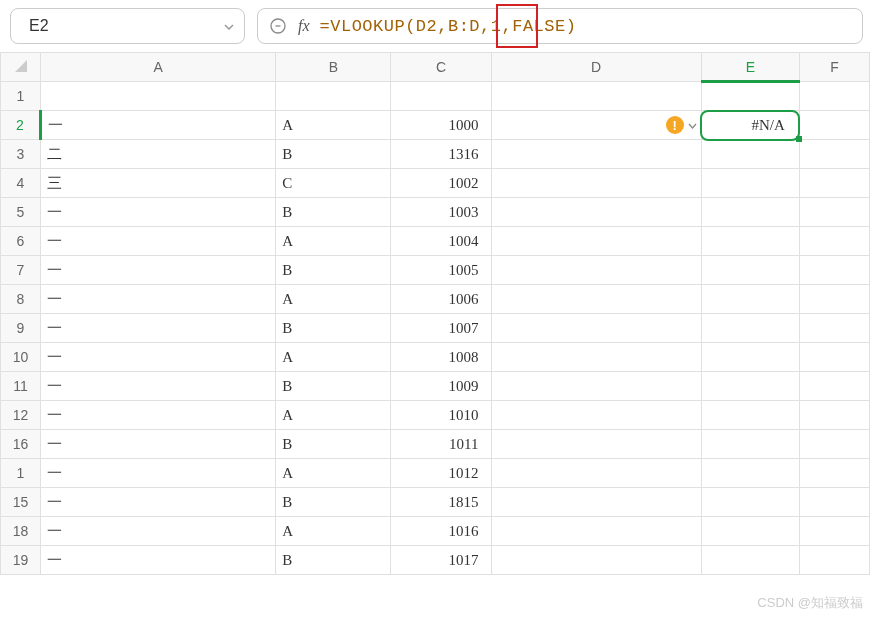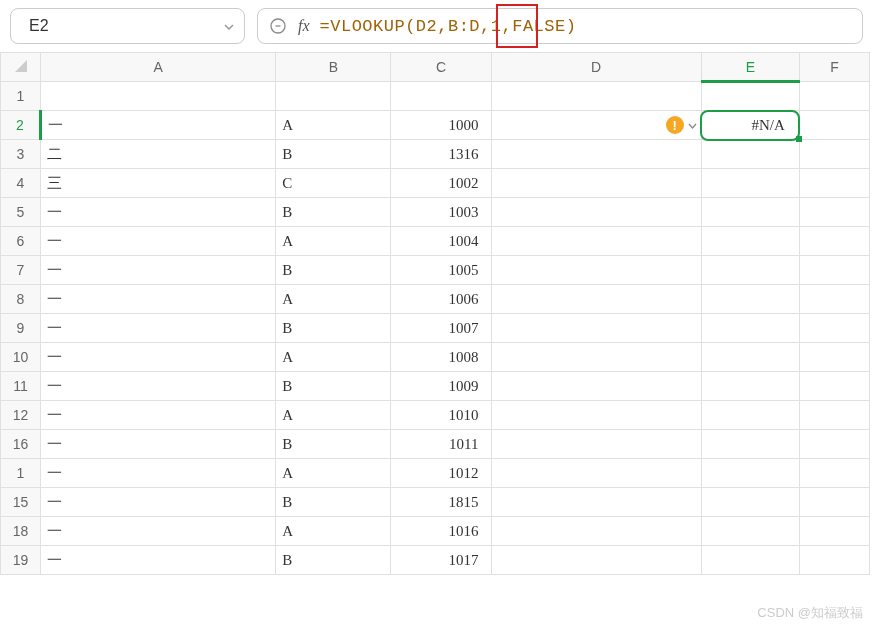--- a/index.html
+++ b/index.html
@@ -166,21 +166,21 @@
       justify-content: center;
       font-family: Arial, sans-serif;
     }
     .error-chevron {
       color: #888;
       font-size: 11px;
     }
     td.cell-d { position: relative; }
     .watermark {
       position: absolute;
-      bottom: 8px;
+      bottom: 18px;
       right: 10px;
       font-size: 13px;
       color: #ccc;
       font-family: "Microsoft YaHei", sans-serif;
     }
   </style>
 </head>
 <body>
 
 <div class="toolbar">

